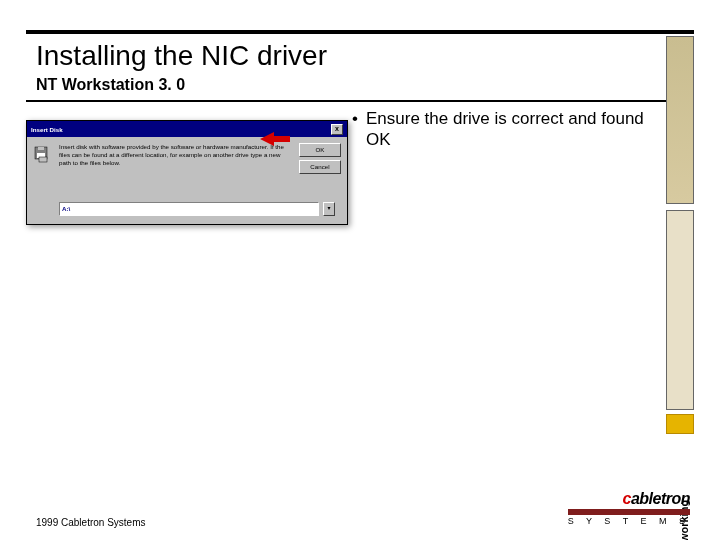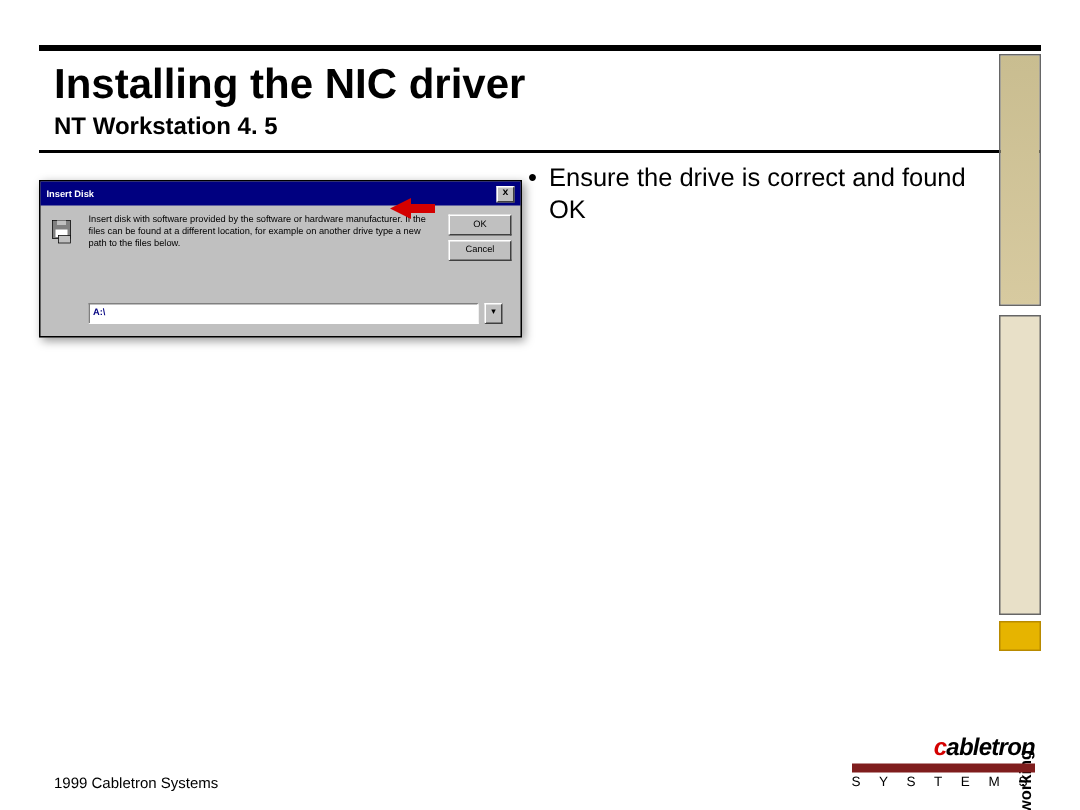--- a/index.html
+++ b/index.html
@@ -18,21 +18,21 @@
     right: 26px;
     top: 30px;
     height: 4px;
     background: #000;
   }
   .title {
     position: absolute;
     left: 36px;
     top: 40px;
     font-size: 28px;
-    font-weight: bold;
+    font-weight: normal;
     color: #000;
   }
   .subtitle {
     position: absolute;
     left: 36px;
     top: 76px;
     font-size: 16px;
     font-weight: bold;
     color: #000;
   }
@@ -231,21 +231,21 @@
     margin-top: 1px;
     padding-top: 1px;
     text-align: right;
   }
 </style>
 </head>
 <body>
 
 <div class="top-rule"></div>
 <div class="title">Installing the NIC driver</div>
-<div class="subtitle">NT Workstation 4. 5</div>
+<div class="subtitle">NT Workstation 3. 0</div>
 <div class="rule2"></div>
 
 <div class="bullet-box">
   <div class="bullet">
     <span class="dot">•</span>
     <span>
       <span>Ensure the drive is correct and found </span><span class="ok">OK</span>
     </span>
   </div>
 </div>

